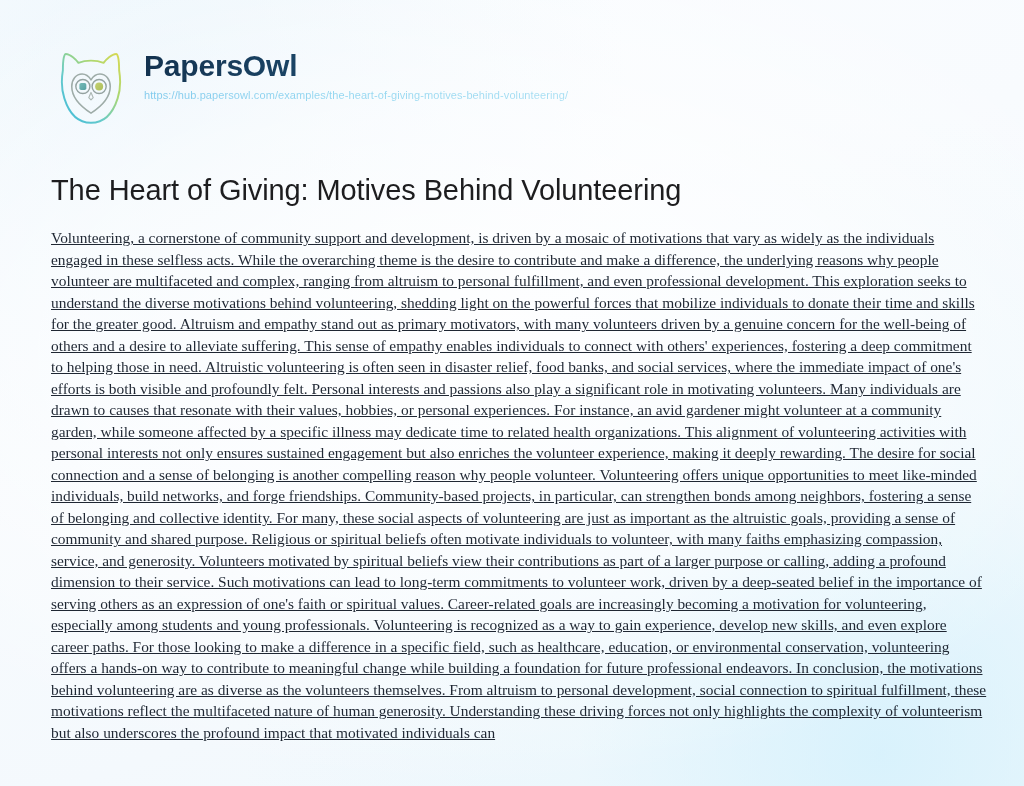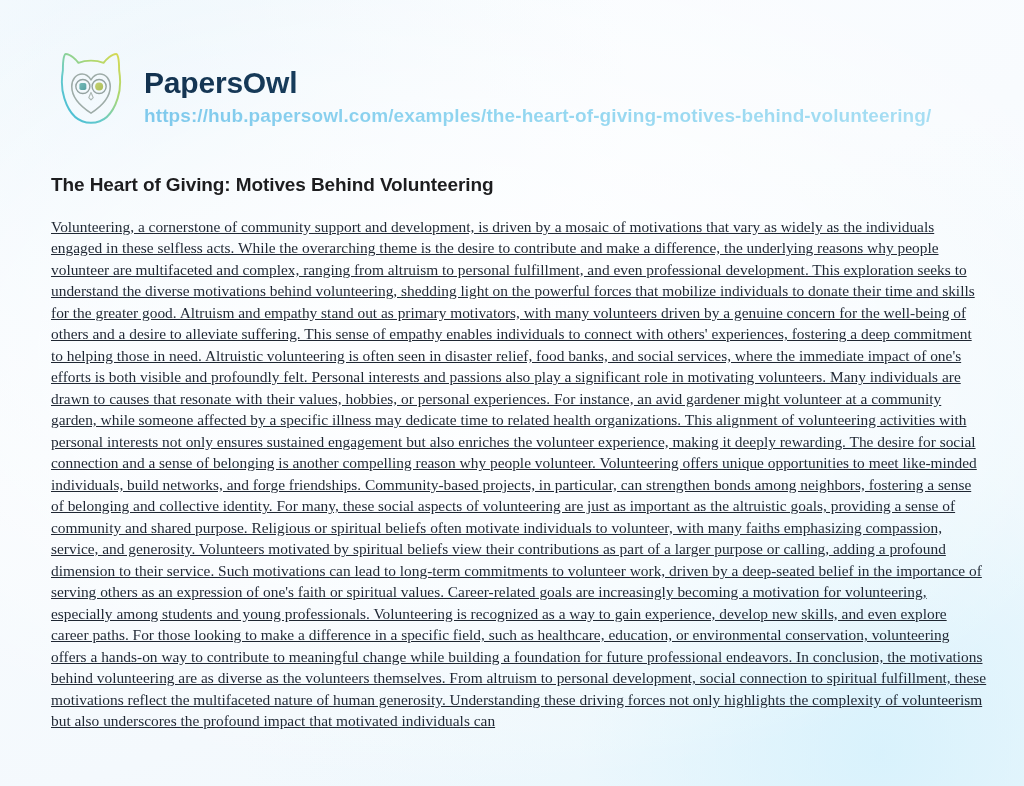--- a/index.html
+++ b/index.html
@@ -36,21 +36,21 @@
 
   #content {
     position: relative;
     z-index: 2;
     padding: 0 48px;
   }
 
   
   .site-header {
     display: flex;
-    align-items: flex-end;
+    align-items: flex-start;
     padding-top: 48px;
     padding-left: 6px;
     gap: 16px;
   }
   .logo-mark {
     width: 74px;
     height: 80px;
     flex: 0 0 auto;
     opacity: 0.95;
   }
@@ -66,39 +66,38 @@
     letter-spacing: -0.2px;
     line-height: 1.05;
     background: linear-gradient(100deg, #13324f 0%, #1b4566 38%, #1f8aa6 78%, #2ea7b8 100%);
     -webkit-background-clip: text;
     background-clip: text;
     color: transparent;
     -webkit-text-fill-color: transparent;
   }
   .brand-url {
     margin-top: 7px;
-    font-size: 19px;
+    font-size: 11px;
     letter-spacing: 0.1px;
     line-height: 1.2;
     color: #8fd2ef;
     background: linear-gradient(95deg, #7fc9ec 0%, #92d6f0 45%, #a7def3 100%);
     -webkit-background-clip: text;
     background-clip: text;
     color: transparent;
     -webkit-text-fill-color: transparent;
     white-space: nowrap;
-    font-weight: bold;
   }
 
   
   .article-title {
     margin: 46px 0 0 3px;
     font-family: "Liberation Sans", sans-serif;
-    font-size: 19px;
-    font-weight: bold;
+    font-size: 29px;
+    font-weight: normal;
     color: #1d1d1f;
     letter-spacing: -0.1px;
     line-height: 1.15;
   }
 
   .article-body {
     margin: 20px 0 0 3px;
     width: 936px;
     font-family: "Liberation Serif", "DejaVu Serif", serif;
     font-size: 15.4px;

